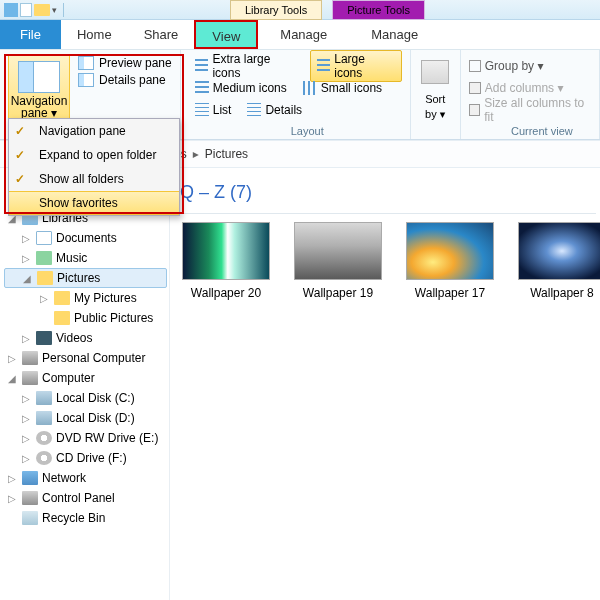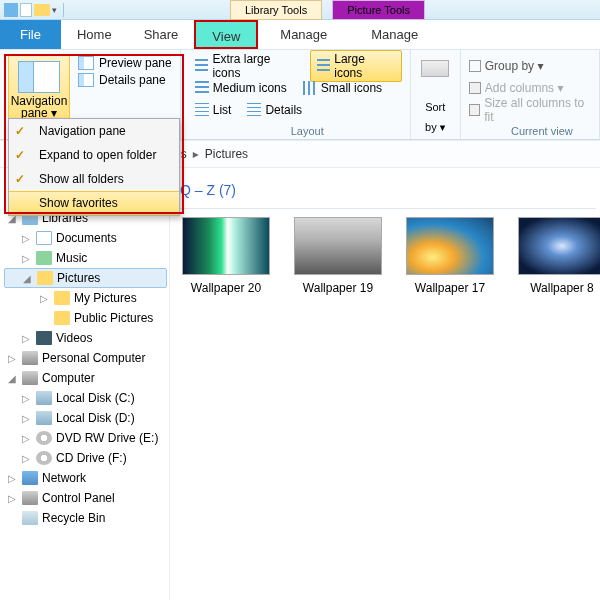--- a/index.html
+++ b/index.html
@@ -74,21 +74,21 @@
 .tn .ico.comp { background: linear-gradient(#d0d0d0,#909090); }
 .tn .ico.disk { background: linear-gradient(#c0d8e8,#8ab0c8); }
 .tn .ico.dvd { background: radial-gradient(circle,#fff 30%, #c0c0c0 31%); border-radius: 50%; }
 .tn .ico.net { background: linear-gradient(#7ab8e8,#5090c8); }
 .tn .ico.bin { background: linear-gradient(#d8e8f0,#a8c8d8); }
 .tn.sel { background: #e0eefa; border: 1px solid #9cc8e8; border-radius: 2px; }
 .ind1 { padding-left: 18px; }
 .ind2 { padding-left: 36px; }
 
 .main { flex: 1; padding: 10px 4px; overflow: hidden; }
-.grp-hdr { color: #316ac5; font-size: 14px; padding: 4px 2px 10px 6px; border-bottom: 1px solid #e0e8ee; margin-bottom: 8px; }
+.grp-hdr { color: #316ac5; font-size: 18px; padding: 4px 2px 10px 6px; border-bottom: 1px solid #e0e8ee; margin-bottom: 8px; }
 .thumbs { display: flex; gap: 24px; padding-left: 8px; }
 .thumb { width: 92px; text-align: center; font-size: 11px; }
 .thumb-img { width: 88px; height: 58px; border: 1px solid #aaa; margin-bottom: 6px; }
 .t1 { background: linear-gradient(90deg,#0a1a3a 0%,#1a8a5a 30%,#30e090 45%,#fff 52%,#b0f0e0 60%,#0a4a5a 100%); }
 .t2 { background: linear-gradient(180deg,#d8d8d8 0%,#b0b0b0 40%,#5a5a5a 100%); }
 .t3 { background: radial-gradient(ellipse at 30% 70%,#ffec80 0%,#f4a830 25%,#2a88c8 60%,#1a4a78 100%); }
 .t4 { background: radial-gradient(ellipse at 50% 50%,#d8e8ff 0%,#6090d0 25%,#0a1a3a 80%); }
 </style>
 </head>
 <body>
@@ -165,21 +165,21 @@
       <div class="lopt">
           <span class="lico list"></span>
           <span>Details</span>
         </div>
     </div>
     <div class="grp-label">Layout</div>
   </div>
 
   <div class="grp sort-grp">
     <div class="sort-ico"></div>
-    <span style="font-size:11px;line-height:20px;text-align:center;margin-top:20px;">Sort by ▾</span>
+    <span style="font-size:11px;line-height:15px;text-align:center;margin-top:8px;">Sort by ▾</span>
   </div>
 
   <div class="grp cview">
     <div class="crow">
         <span class="cchk"></span>
         <span>Group by ▾</span>
       </div>
     <div class="crow">
         <span class="cchk off"></span>
         <span style="color:#aaa;">Add columns ▾</span>

